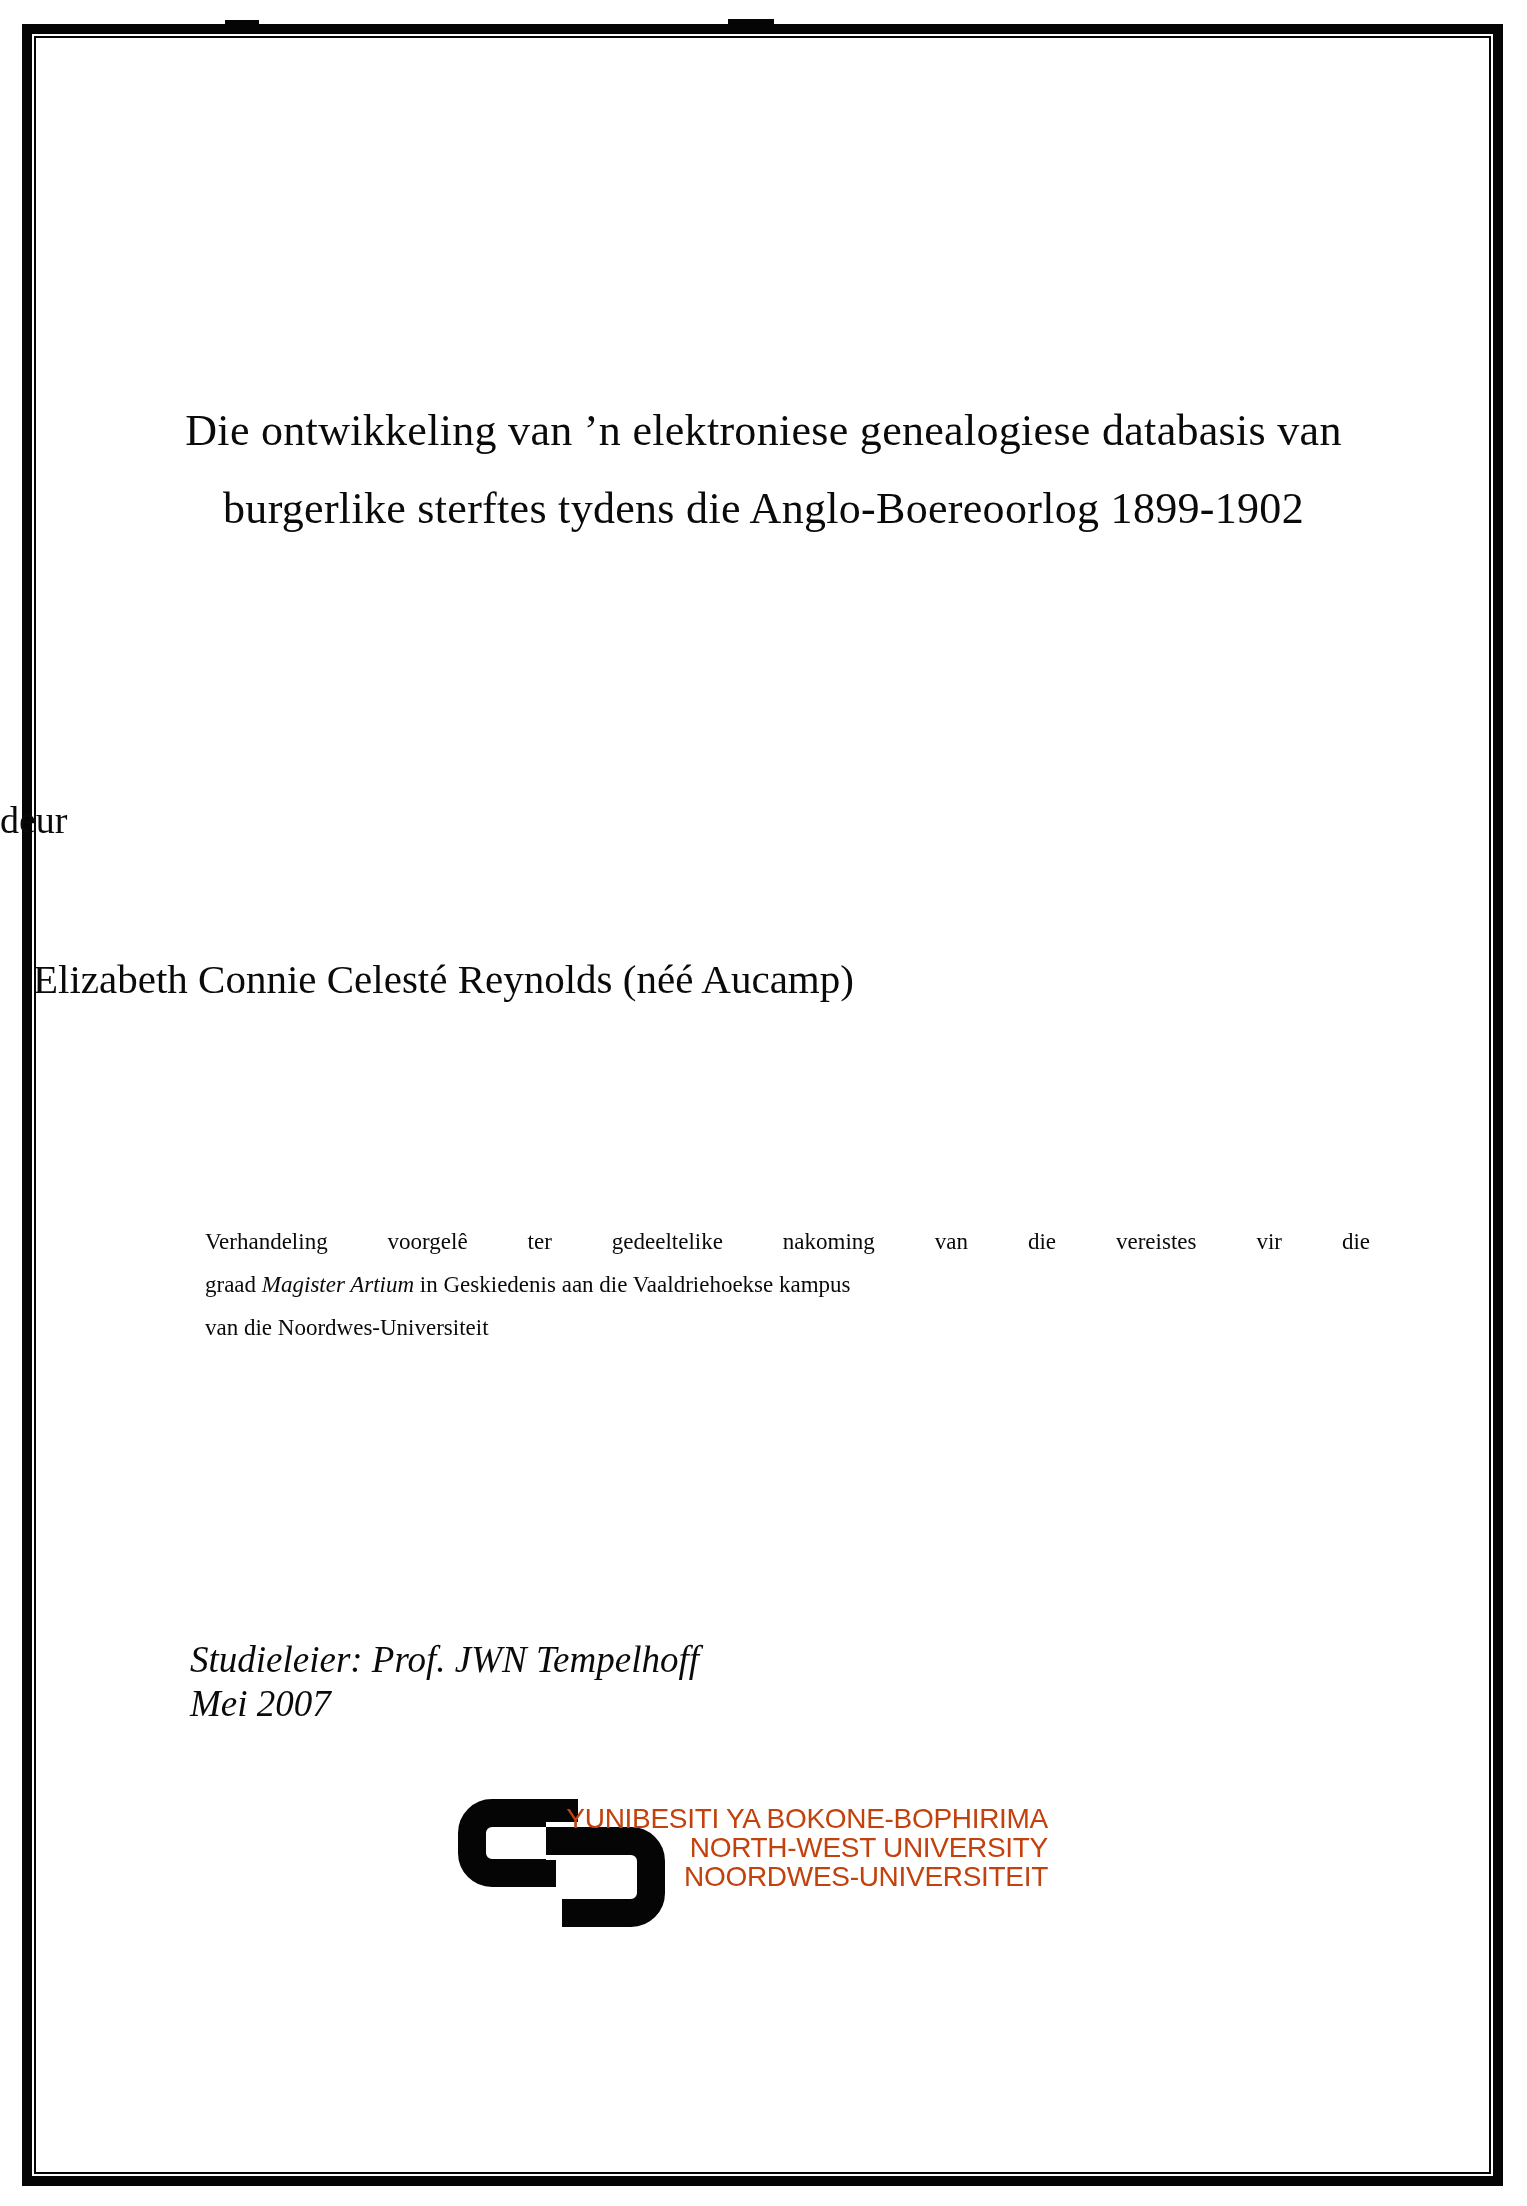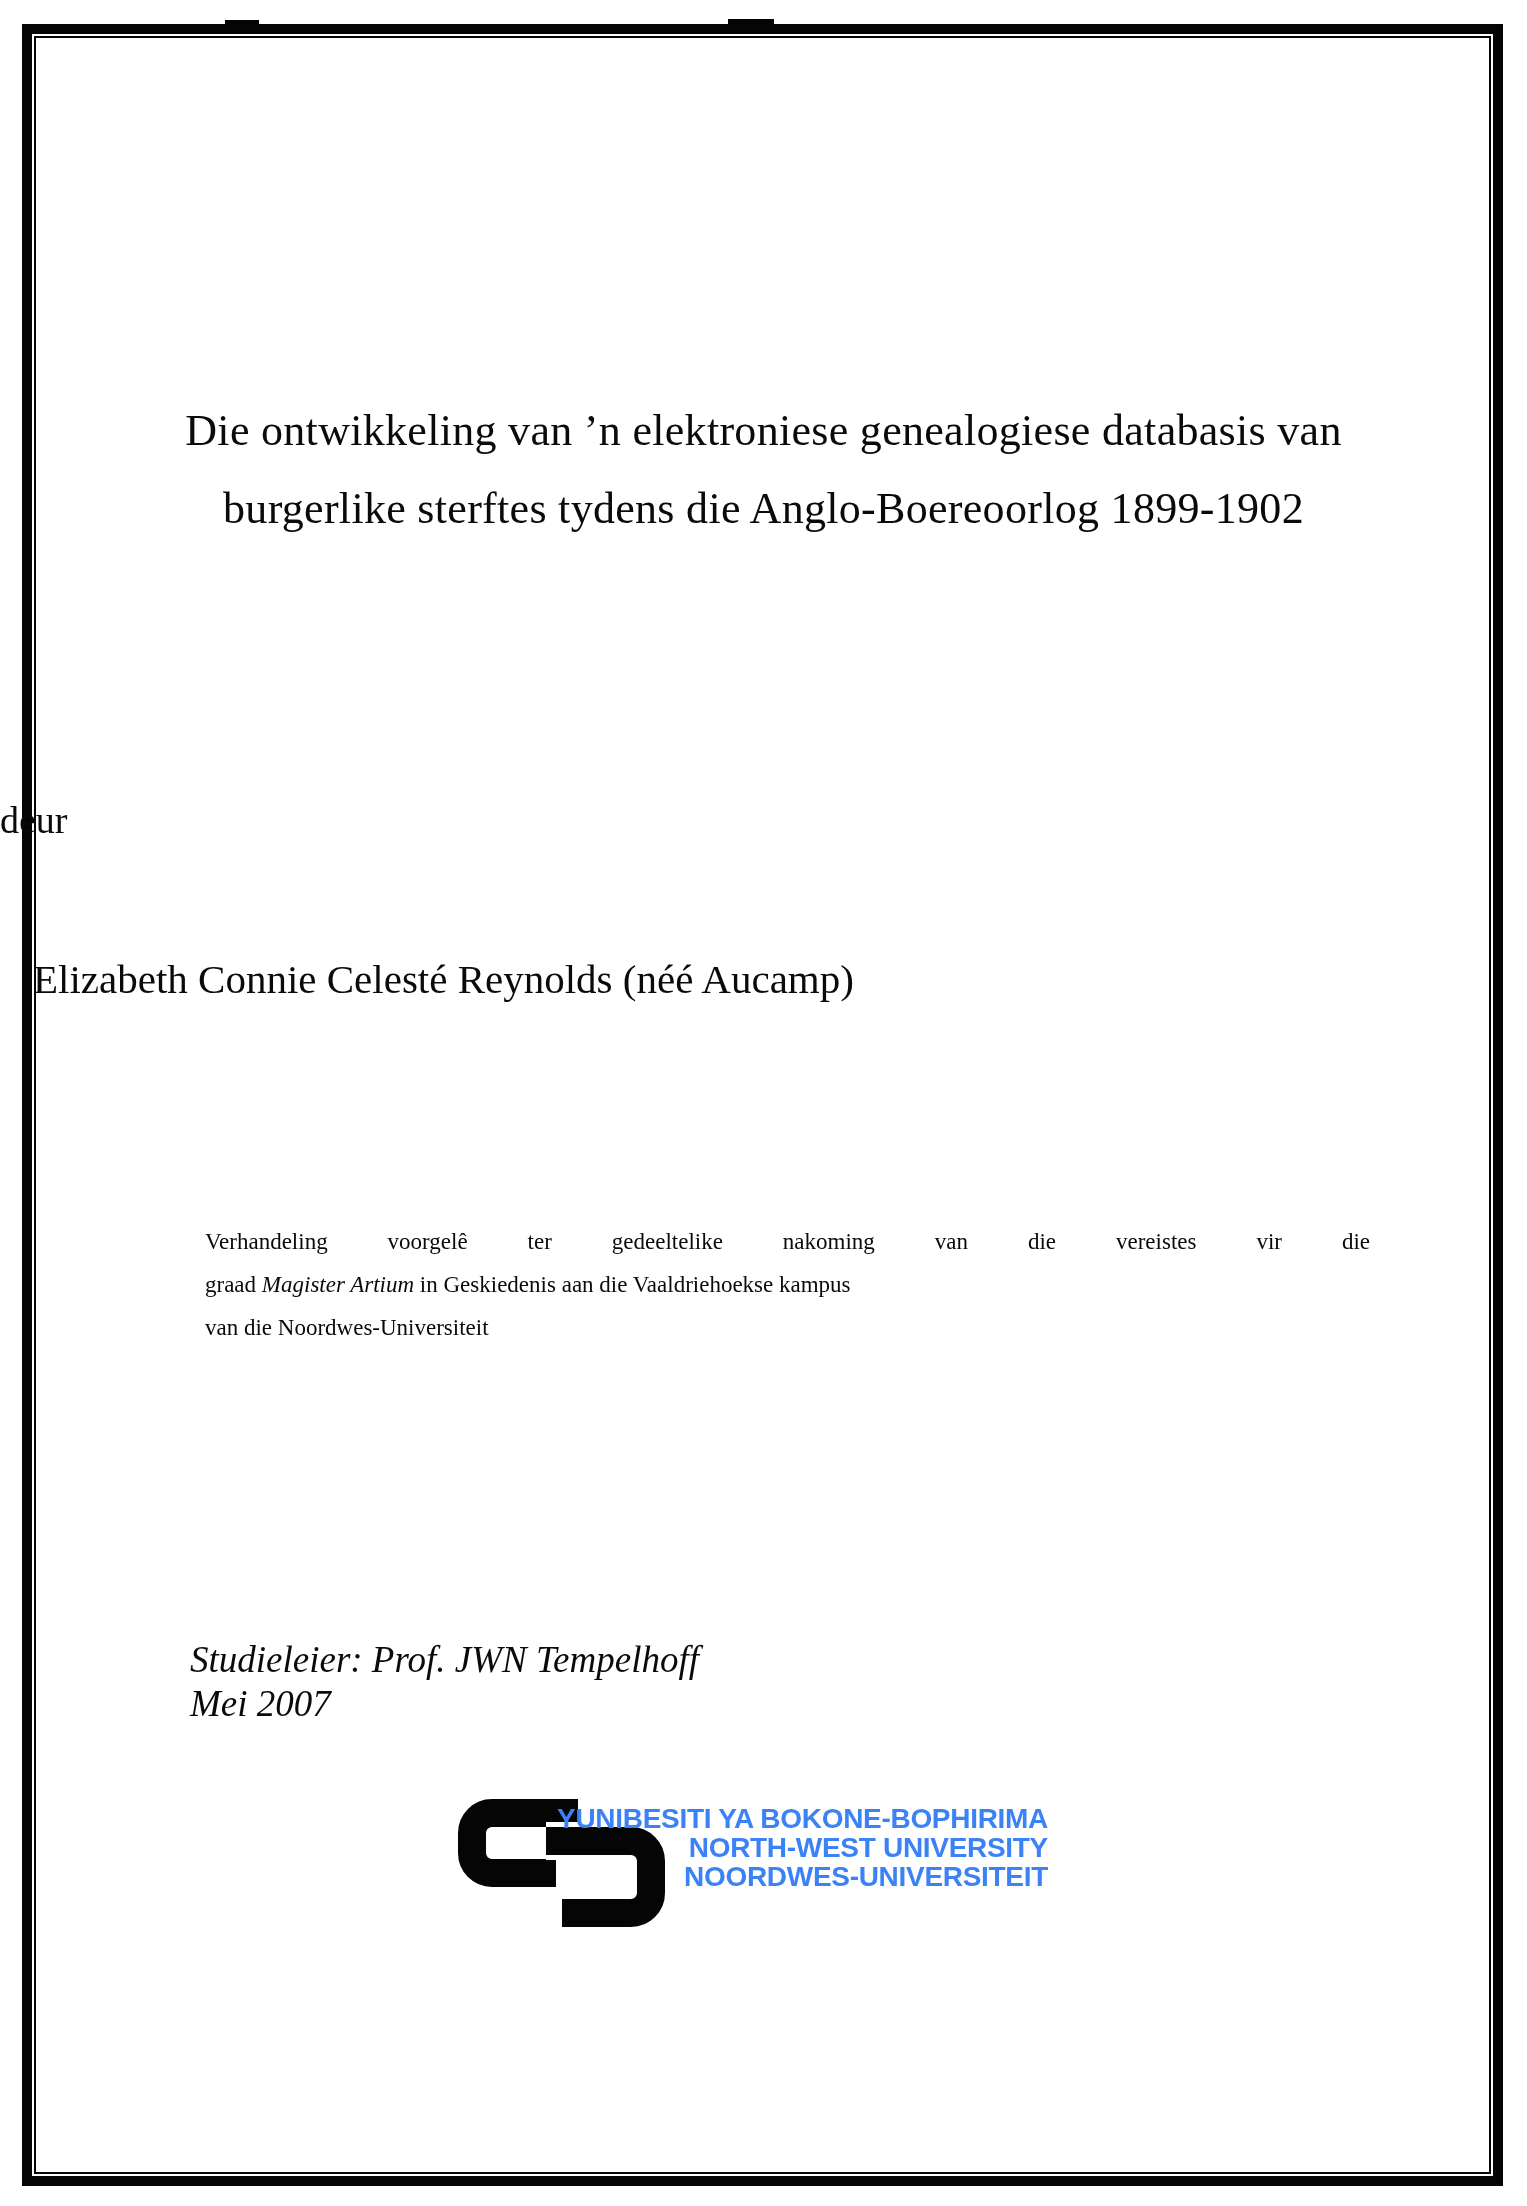--- a/index.html
+++ b/index.html
@@ -70,25 +70,25 @@
     left: 458px; top: 1799px;
     width: 600px; height: 132px;
   }
   .logo-mark { position: absolute; left: 0; top: 0; }
   .logo-text {
     position: absolute;
     left: 92px; top: 5px;
     width: 498px;
     text-align: right;
     font-family: "Liberation Sans", sans-serif;
-    font-weight: 700;
+    font-weight: 400;
     font-size: 28px;
     line-height: 29px;
     letter-spacing: -0.3px;
-    color: #3b82f6;
+    color: #c2410c;
     white-space: nowrap;
   }
 </style>
 </head>
 <body>
 
 <div class="page">
 
   <div class="frame">
     <div class="frame-inner"></div>

